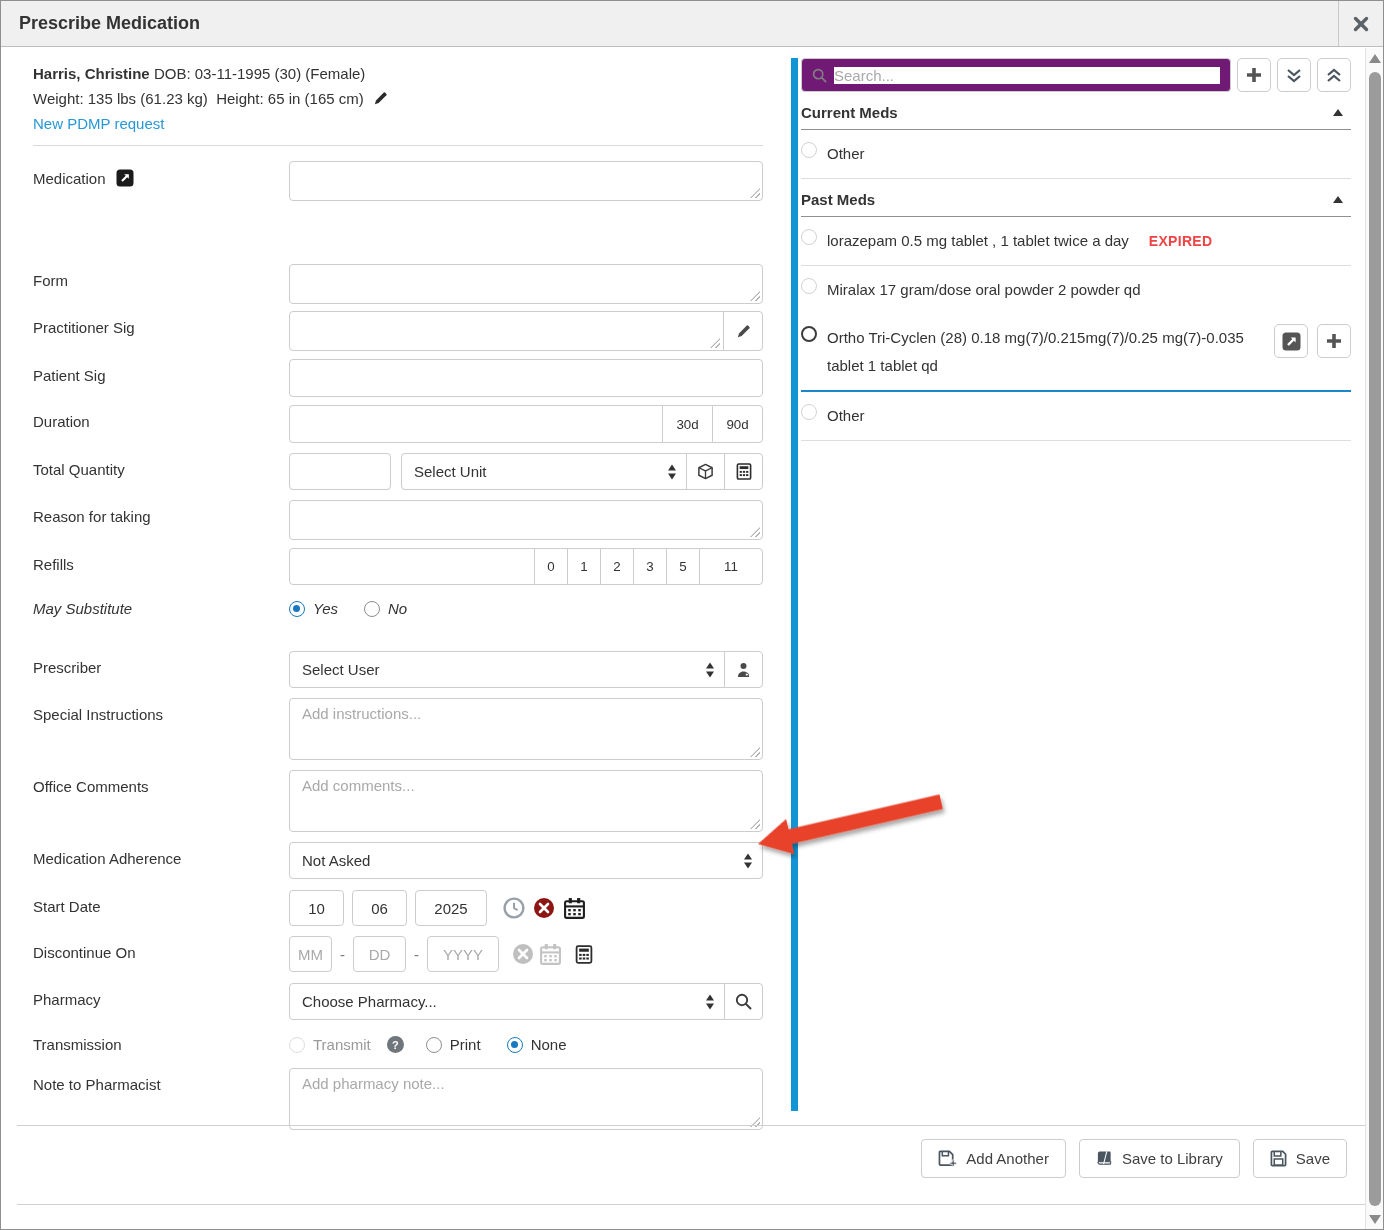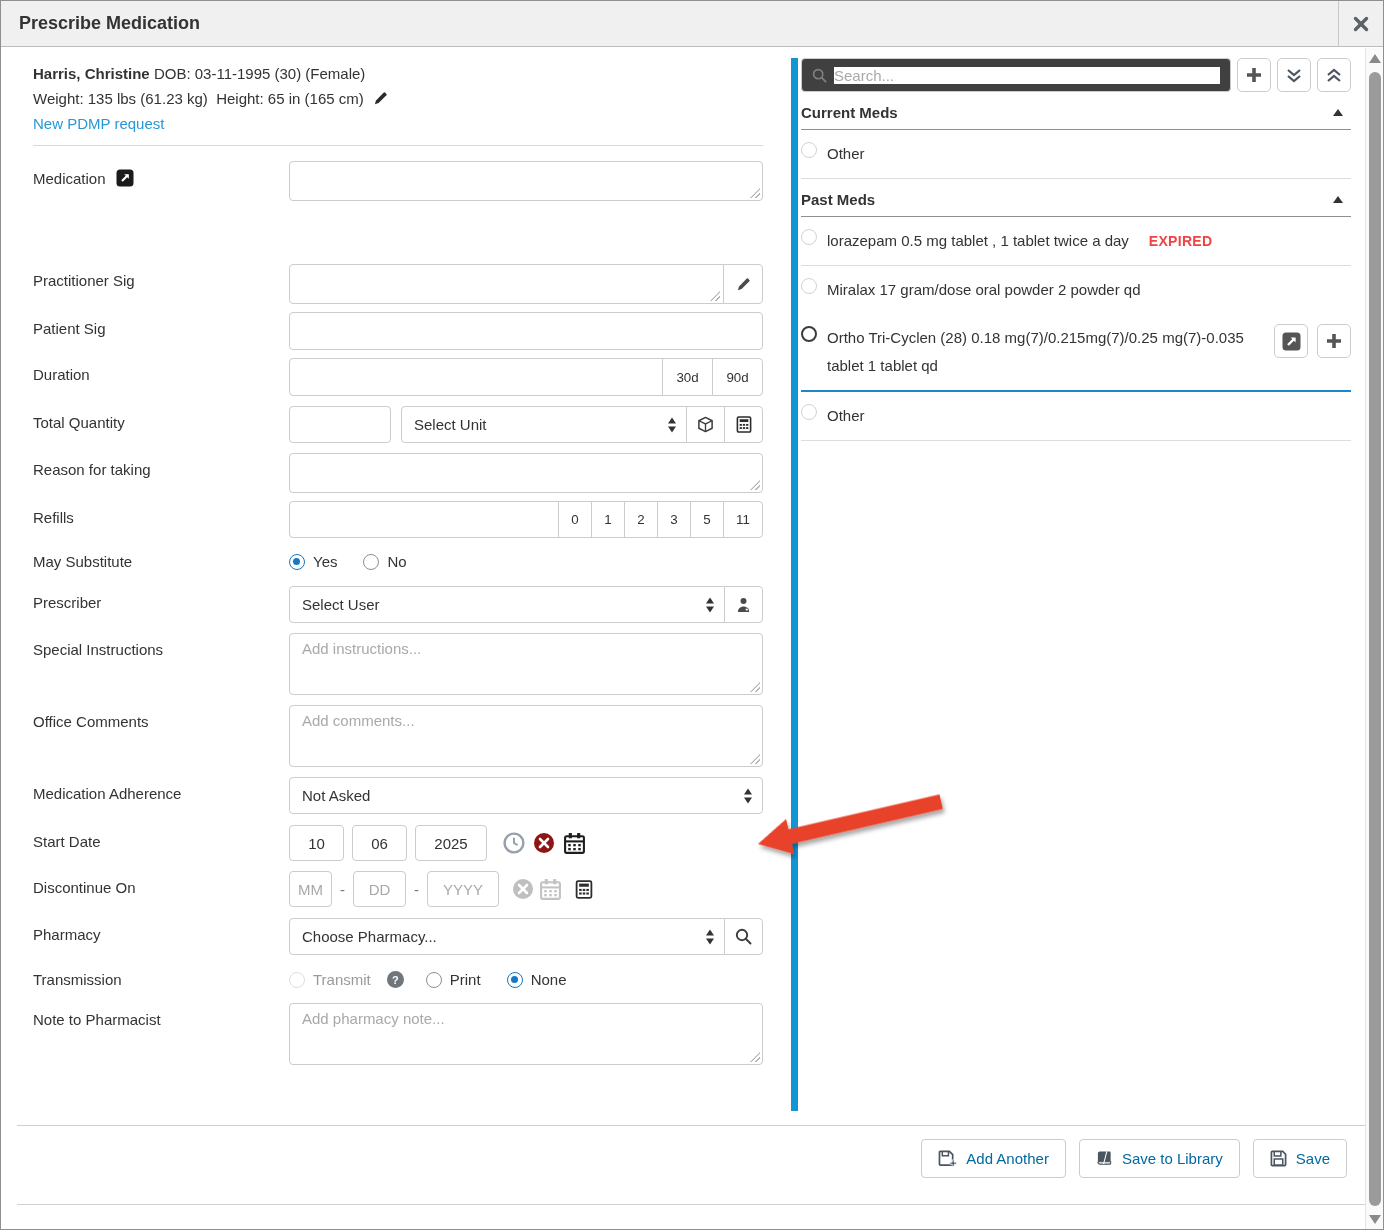--- a/index.html
+++ b/index.html
@@ -57,51 +57,51 @@
 
   
   .vbar { position:absolute; left:790px; top:57px; width:7px; height:1053px; background:#1295d5; }
 
   
   .red-arrow { position:absolute; left:743px; top:786px; z-index:60; pointer-events:none; }
 
   
   .right-panel { position:absolute; left:800px; top:57px; width:550px; }
   .search-row { display:flex; gap:6px; align-items:center; }
-  .search-box { flex:1; height:34px; border:1px solid #ccc; border-radius:4px; display:flex; align-items:center; padding:0 10px; gap:7px; background:#404040; }
+  .search-box { flex:1; height:34px; border:1px solid #ccc; border-radius:4px; display:flex; align-items:center; padding:0 10px; gap:7px; background:#701a75; }
   .search-box input { border:none; outline:none; flex:1; font-size:15px; font-family:"Liberation Sans",sans-serif; }
   .sq-btn { width:34px; height:34px; border:1px solid #ccc; border-radius:5px; background:#fff; display:flex; align-items:center; justify-content:center; cursor:pointer; flex:none; }
 
   .sec-head { display:flex; align-items:center; padding:12px 2px 8px 0; border-bottom:1px solid #8f8f8f; }
   .sec-head .t { font-weight:bold; flex:1; }
   .sec-caret { width:0;height:0;border-left:5px solid transparent;border-right:5px solid transparent;border-bottom:7px solid #333; margin-right:6px; cursor:pointer; }
   .med-item { display:flex; align-items:flex-start; gap:10px; padding:10px 0; border-bottom:1px solid #ddd; cursor:pointer; }
   .med-item .radio { margin-top:2px; border-color:#d2d2d2; }
   .med-item.noline { border-bottom:none; }
   .med-item.selected { border-bottom:2px solid #1c87c9; }
   .med-item.selected .radio { border:2px solid #3c3c3c; }
   .med-text { line-height:28px; }
   .badge-expired { color:#ef4444; font-weight:bold; font-size:14px; margin-left:20px; letter-spacing:.3px; }
   .item-actions { display:flex; gap:9px; margin-left:auto; }
 
   
   .footer-div1 { position:absolute; left:16px; right:16px; top:1124px; border-bottom:1px solid #d0d0d0; }
   .footer-div2 { position:absolute; left:16px; right:16px; top:1203px; border-bottom:1px solid #d0d0d0; }
   .footer { position:absolute; top:1138px; right:36px; display:flex; gap:13px; }
-  .f-btn { height:39px; border:1px solid #ccc; border-radius:4px; background:#fff; display:flex; align-items:center; gap:9px; padding:12px 16px; font-size:15px; color:#0369a1; font-family:"Liberation Sans",sans-serif; cursor:pointer; }
+  .f-btn { height:39px; border:1px solid #ccc; border-radius:4px; background:#fff; display:flex; align-items:center; gap:9px; padding:12px 16px; font-size:15px; color:#404040; font-family:"Liberation Sans",sans-serif; cursor:pointer; }
 
   
   .scrollbar { position:absolute; right:0; top:47px; width:18px; height:1182px; background:#fafafa; border-left:1px solid #e4e4e4; }
   .sb-arrow-up { position:absolute; top:6px; left:3px; width:0; height:0; border-left:6px solid transparent; border-right:6px solid transparent; border-bottom:9px solid #8a8a8a; cursor:pointer; }
   .sb-arrow-dn { position:absolute; bottom:6px; left:3px; width:0; height:0; border-left:6px solid transparent; border-right:6px solid transparent; border-top:9px solid #8a8a8a; cursor:pointer; }
   .sb-thumb { position:absolute; top:24px; bottom:24px; left:2.5px; width:12px; background:#9b9b9b; border-radius:6px; cursor:grab; }
 
   svg { display:block; }
   .gap63 { margin-bottom:63px; } .gap7 { margin-bottom:7px; } .gap8 { margin-bottom:8px; }
-  .gap10 { margin-bottom:10px; } .gap12 { margin-bottom:12px; } .gap16 { margin-bottom:16px; }
+  .gap10 { margin-bottom:10px; } .gap12 { margin-bottom:12px; } .gap16 { margin-bottom:34px;font-style:italic; }
   .gap11 { margin-bottom:11px; } .gap13 { margin-bottom:13px; } .gap15 { margin-bottom:15px; }
 </style>
 </head>
 <body>
 
 <div class="dialog">
 
   <div class="titlebar">
     <h1>Prescribe Medication</h1>
     <div class="close-btn">
@@ -136,20 +136,27 @@
           <line x1="6" y1="12" x2="12" y2="6" stroke="#fff" stroke-width="2.2"></line>
           <path d="M8.2 5.2h4.6v4.6z" fill="#fff"></path>
         </svg>
       </div>
       <div class="fld" style="height:40px">
         <textarea class="ta" style=""></textarea>
         <span class="rz"></span>
       </div>
     </div>
 
+    <div class="row gap7">
+      <div class="lbl">Form</div>
+      <div class="fld" style="height:40px">
+        <textarea class="ta" style=""></textarea>
+        <span class="rz"></span>
+      </div>
+    </div>
 
     <div class="row gap8">
       <div class="lbl">Practitioner Sig</div>
       <div class="fld" style="height:40px">
         <div class="igroup" style="height:40px">
           <textarea class="ta" style="height: 40px;"></textarea>
           <div class="addon" style="width:40px">
             <svg width="15" height="15" viewBox="0 0 16 16">
               <path d="M2 14l1.2-4L11.5 1.7a1 1 0 0 1 1.4 0l1.4 1.4a1 1 0 0 1 0 1.4L6 12.8 2 14z" fill="#4a4a4a"></path>
             </svg>
@@ -224,21 +231,21 @@
     <div class="row gap12">
       <div class="lbl">Refills</div>
       <div class="fld" style="height:37px">
         <div class="igroup" style="height:37px;width:100%">
           <input class="inp" style="">
           <button class="addon" style="width:34px">0</button>
           <button class="addon" style="width:34px">1</button>
           <button class="addon" style="width:34px">2</button>
           <button class="addon" style="width:34px">3</button>
           <button class="addon" style="width:34px">5</button>
-          <button class="addon" style="width:40px">11</button>
+          <button class="addon" style="width:64px">11</button>
         </div>
       </div>
     </div>
 
     <div class="row gap16">
       <div class="lbl" style="padding-top:3px">May Substitute</div>
       <div class="fld radio-row" style="padding-top:0">
         <span class="radio checked"></span>
         <span class="radio-lbl">Yes</span>
         <span class="radio"></span>

